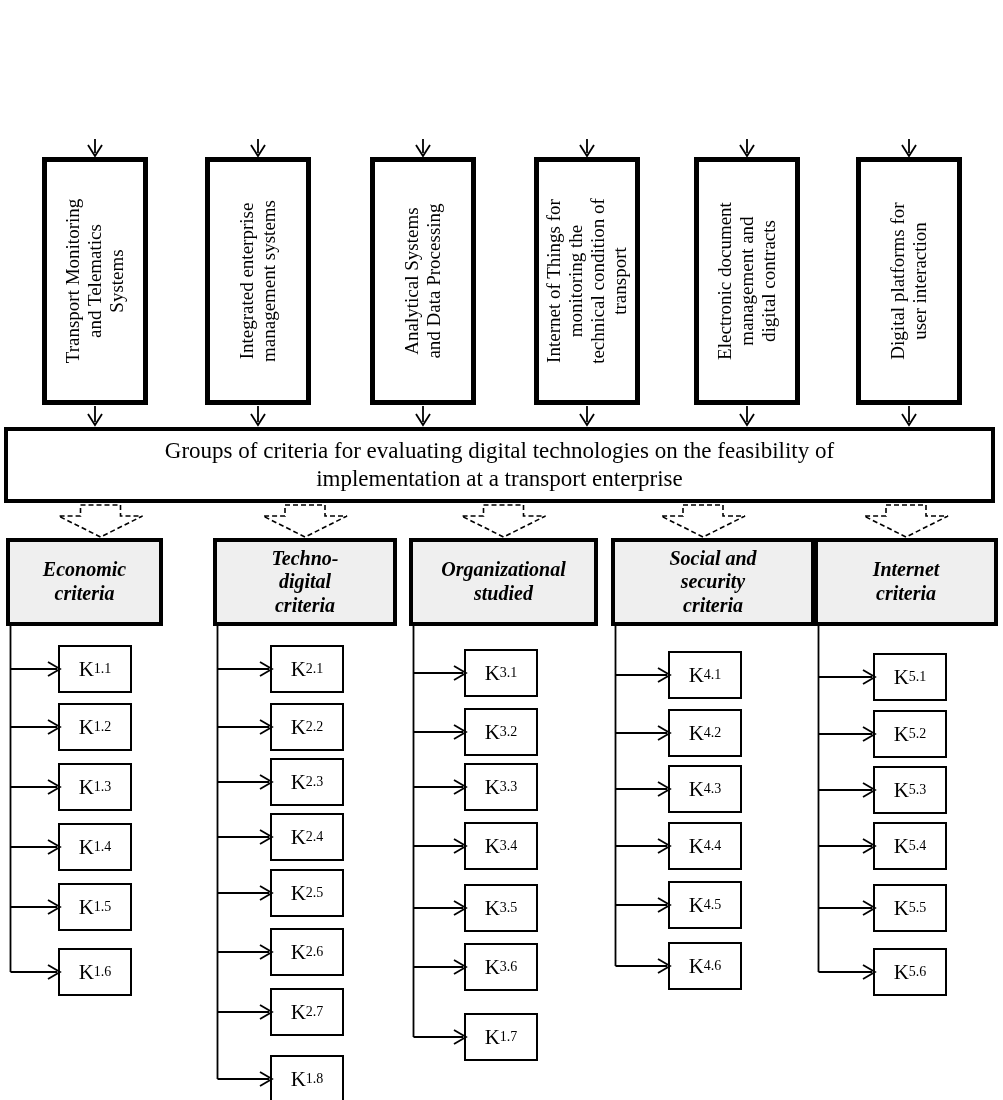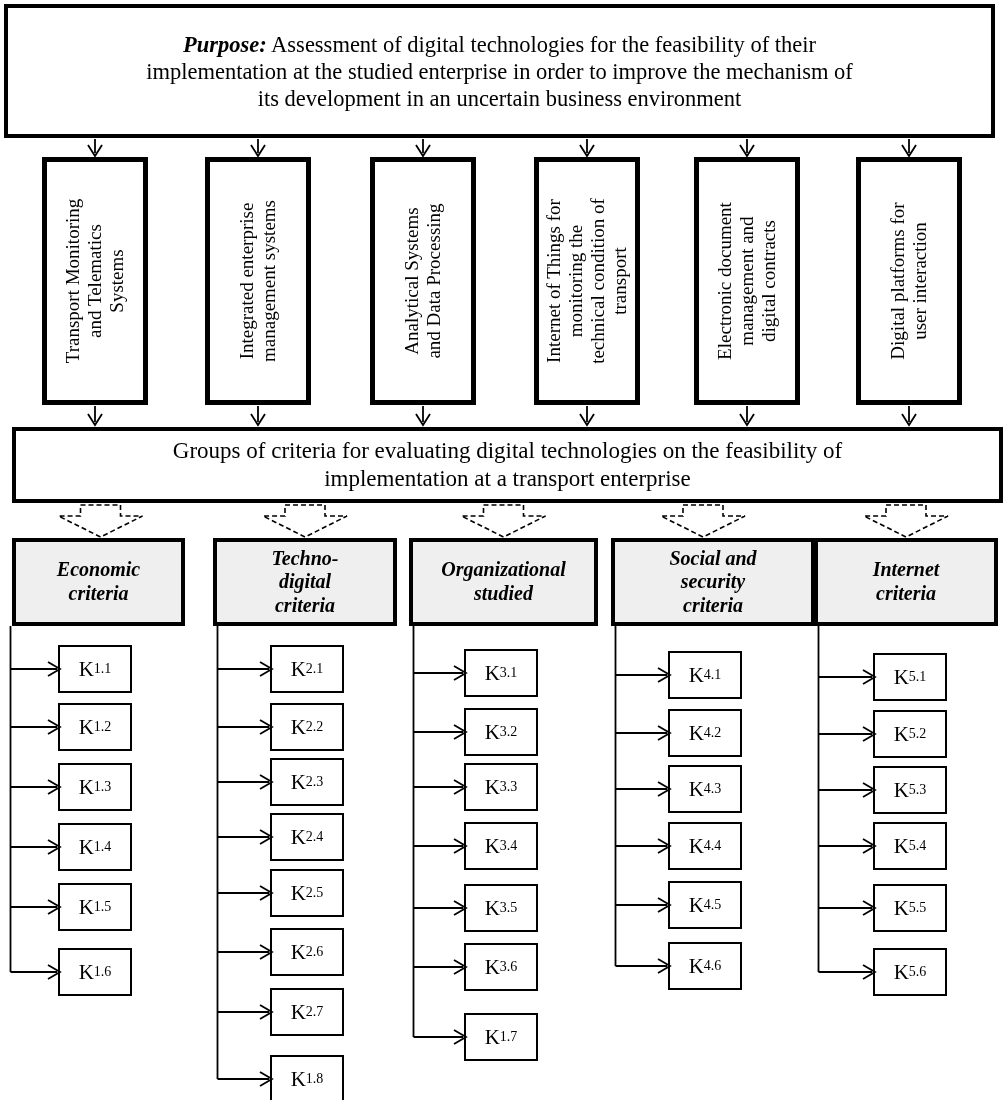--- a/index.html
+++ b/index.html
@@ -17,21 +17,21 @@
   .vbox{
     position:absolute;top:157px;width:106px;height:248px;
     border:5px solid #000;box-sizing:border-box;background:#fff;
   }
   .vtext{
     position:absolute;top:50%;left:50%;width:236px;
     transform:translate(-50%,-50%) rotate(-90deg);
     text-align:center;font-size:19px;line-height:1.15;white-space:pre-line;
   }
   .banner{
-    position:absolute;left:12px;top:427px;width:991px;height:76px;
+    position:absolute;left:4px;top:427px;width:991px;height:76px;
     border:4px solid #000;box-sizing:border-box;background:#fff;
     display:flex;align-items:center;justify-content:center;text-align:center;
   }
   .banner-text{font-size:23px;line-height:1.2;white-space:pre-line;}
   .gbox{
     position:absolute;top:538px;height:88px;
     border:4px solid #000;box-sizing:border-box;background:#efefef;
     display:flex;align-items:center;justify-content:center;text-align:center;z-index:1;
   }
   .gtitle{font-size:20px;font-weight:bold;font-style:italic;line-height:1.18;white-space:pre-line;}
@@ -42,25 +42,20 @@
     font-size:21px;z-index:1;
   }
   .kbox sub{font-size:14px;line-height:0;}
   svg.connectors{position:absolute;left:0;top:0;z-index:3;pointer-events:none;}
 </style>
 </head>
 <body>
 
 <div class="page">
 
-  <div class="purpose-box">
-    <div class="purpose-text"><span class="purpose-lead">Purpose:</span><span> Assessment of digital technologies for the feasibility of their
-implementation at the studied enterprise in order to improve the mechanism of
-its development in an uncertain business environment</span></div>
-  </div>
 
   <div class="vbox" style="left:42px">
     <div class="vtext">Transport Monitoring
 and Telematics
 Systems</div>
   </div>
   <div class="vbox" style="left:205px">
     <div class="vtext">Integrated enterprise
 management systems</div>
   </div>
@@ -82,21 +77,21 @@
   <div class="vbox" style="left:856px">
     <div class="vtext">Digital platforms for
 user interaction</div>
   </div>
 
   <div class="banner">
     <div class="banner-text">Groups of criteria for evaluating digital technologies on the feasibility of
 implementation at a transport enterprise</div>
   </div>
 
-  <div class="gbox" style="left:12px;width:173px">
+  <div class="gbox" style="left:6px;width:157px">
     <div class="gtitle">Economic
 criteria</div>
   </div>
   <div class="gbox" style="left:213px;width:184px">
     <div class="gtitle">Techno-
 digital
 criteria</div>
   </div>
   <div class="gbox" style="left:409px;width:189px">
     <div class="gtitle">Organizational

